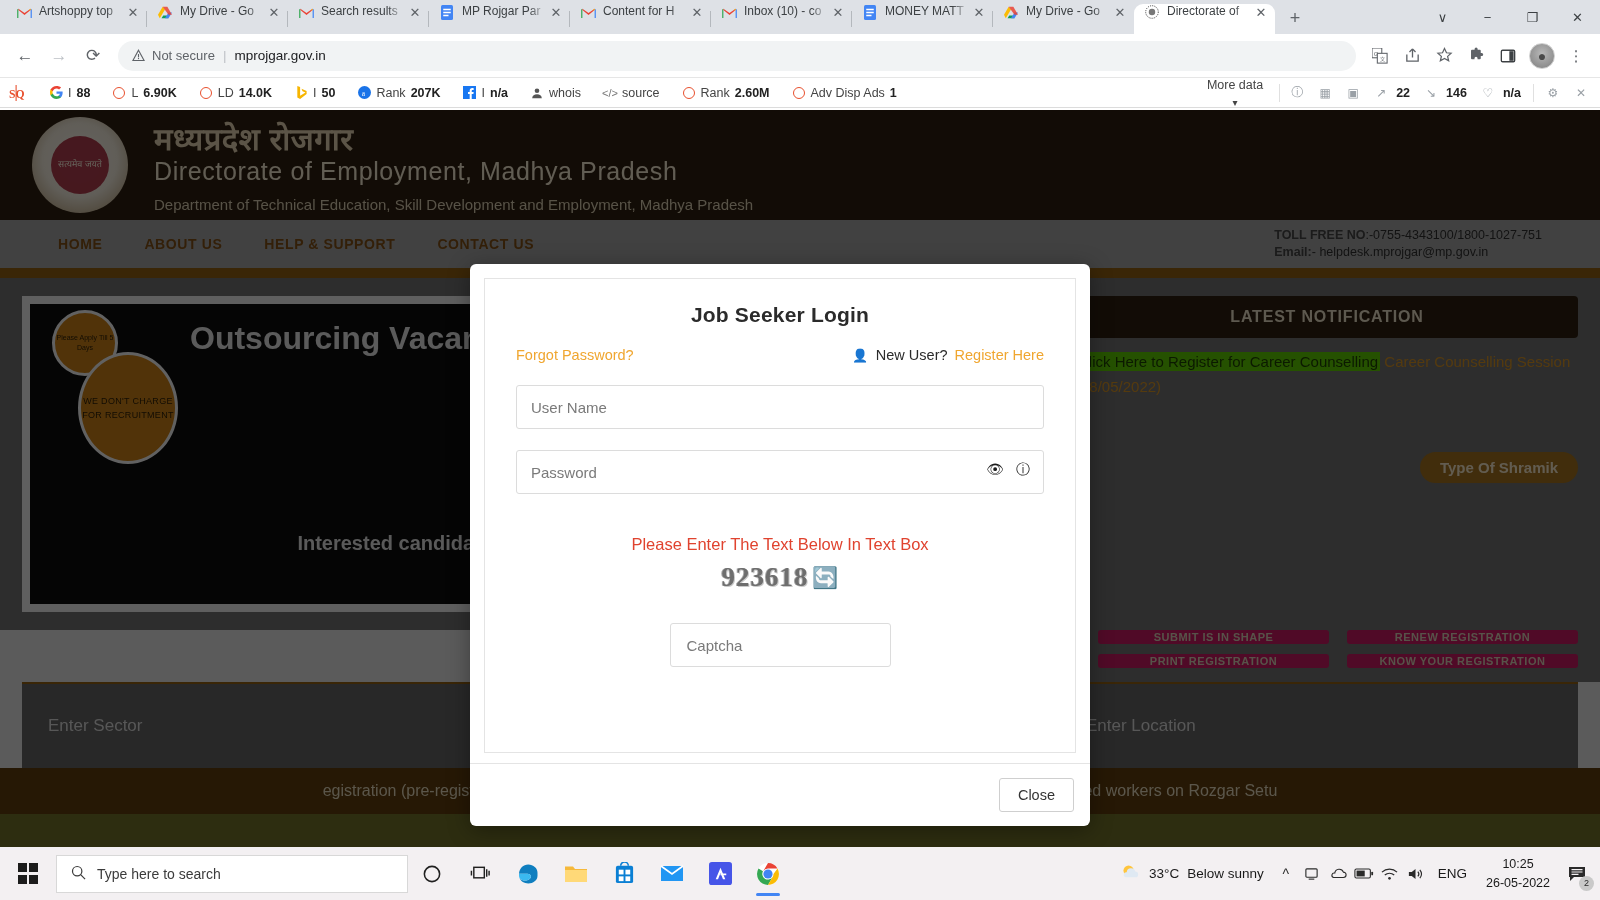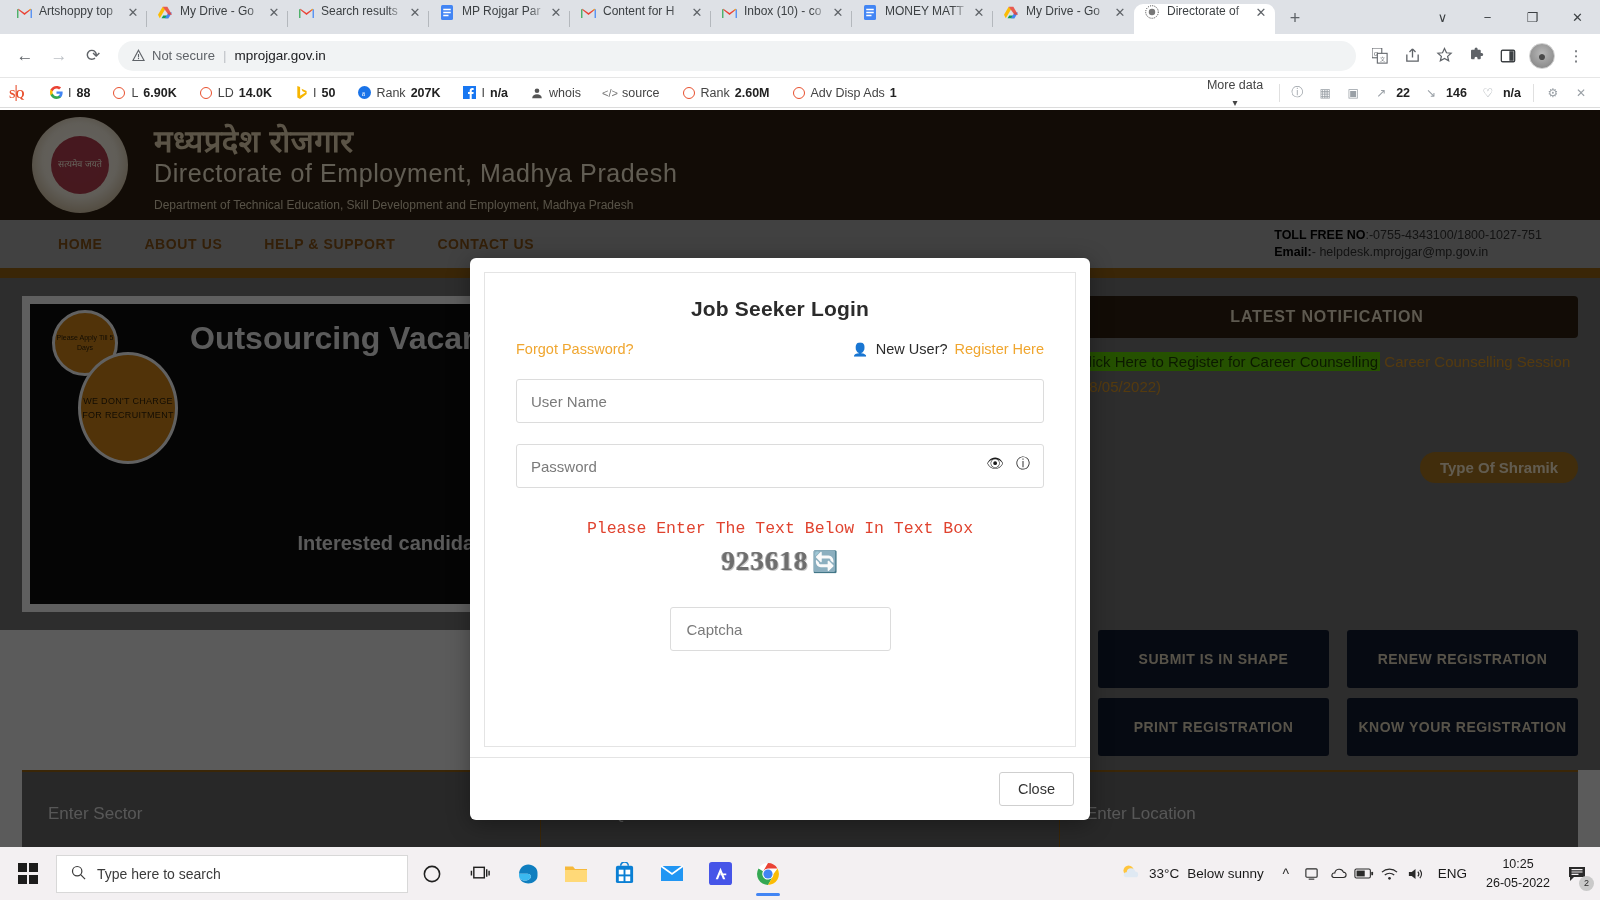--- a/index.html
+++ b/index.html
@@ -140,42 +140,42 @@
   }
   .emblem-inner {
     width: 58px; height: 58px; border-radius: 50%;
     background: #9b1b30; opacity: .85;
     display: flex; align-items: center; justify-content: center;
     color: #f0e6d2; font-size: 9px; text-align: center; line-height: 1.05;
   }
   .header-text { flex: 1 1 auto; }
   .site-title-hi { font-size: 31px; color: #d9c9a8; font-weight: bold; letter-spacing: .5px; }
   .site-title-en { font-size: 25px; color: #e8ddc6; letter-spacing: .6px; margin-top: -2px; }
-  .site-sub { font-size: 12px; color: #cfc3a8; margin-top: 10px; }
+  .site-sub { font-size: 15px; color: #cfc3a8; margin-top: 10px; }
   .logos-right { display: flex; align-items: center; gap: 22px; flex: none; }
   .logo-round {
     width: 78px; height: 78px; border-radius: 50%;
     background: radial-gradient(circle at 50% 40%, #ece4d2, #b8a57f 70%, #5c4f35);
     display: flex; align-items: center; justify-content: center;
     font-size: 8px; color: #3b2f18; text-align: center; line-height: 1.05; padding: 4px;
   }
   .logo-yash { font-size: 26px; color: #cbbf9e; font-weight: bold; letter-spacing: 1px; }
 
   .navrow {
     height: 48px; background: #9b9b9b; display: flex; align-items: center;
     padding: 0 58px; gap: 42px;
   }
   .navrow a {
     font-size: 14px; font-weight: bold; color: #7a4a12; letter-spacing: .6px;
     text-decoration: none;
   }
   .navrow .contactinfo {
     margin-left: auto; text-align: left; color: #2c2c2c; font-size: 12.5px; line-height: 1.35;
   }
-  .navrow .contactinfo b { color: #000000; }
+  .navrow .contactinfo b { color: #404040; }
 
   .accentbar { height: 10px; background: #8a5a10; }
 
   .content { display: flex; padding: 18px 22px; gap: 22px; background: #6b6b6b; }
   .banner {
     flex: 0 0 1032px; height: 316px; background: #e3e3e3; padding: 8px;
     position: relative;
   }
   .banner-in {
     width: 100%; height: 100%; background: #0d0d0d; position: relative; overflow: hidden;
@@ -211,22 +211,22 @@
     display: inline-block; background: #9a6a1c; color: #e9dcc0; font-weight: bold;
     font-size: 15px; padding: 7px 20px; border-radius: 16px; margin-top: 52px; float: right;
   }
 
   .btngrid {
     display: grid; grid-template-columns: 1fr 1fr; gap: 10px 18px;
     padding: 0 22px 14px 22px; background: #6b6b6b;
     margin-left: 1076px; width: 524px;
   }
   .gbtn {
-    background: #0f172a; color: #cfc5ad; text-align: center; font-weight: bold;
-    font-size: 14px; letter-spacing: .5px; padding: 21px 0; border-radius: 3px;
+    background: #be185d; color: #cfc5ad; text-align: center; font-weight: bold;
+    font-size: 11px; letter-spacing: .5px; padding: 1px 0; border-radius: 3px;
   }
 
   .searchrow {
     display: flex; background: #5f5f5f; border-top: 2px solid #8a5a10;
     margin: 0 22px;
   }
   .searchcell {
     flex: 1 1 0; padding: 32px 26px; font-size: 17px; color: #cfcfcf;
     border-right: 1px solid #8a5a10;
   }
@@ -241,21 +241,21 @@
     padding: 3px 9px; border-radius: 9px; margin: 0 8px;
   }
 
   .cards {
     background: #6a6a25; padding: 22px; display: flex; gap: 18px; justify-content: center;
   }
 
   
   .backdrop { position: absolute; inset: 0; background: rgba(0,0,0,0.0); }
   .modal {
-    position: absolute; left: 470px; top: 148px; width: 620px; height: 562px;
+    position: absolute; left: 470px; top: 154px; width: 620px; height: 562px;
     background: #fff; border-radius: 6px; box-shadow: 0 4px 22px rgba(0,0,0,.35);
     display: flex; flex-direction: column;
   }
   .modal-body { padding: 14px 14px 0 14px; flex: 1 1 auto; }
   .modal-inner { border: 1px solid #e4e4e4; padding: 24px 31px 30px 31px; height: 475px; }
   .m-title {
     text-align: center; font-size: 21px; font-weight: bold; color: #2b2b2b;
     margin-bottom: 20px; letter-spacing: .2px;
   }
   .m-links { display: flex; align-items: center; justify-content: space-between; margin-bottom: 22px; }
@@ -270,21 +270,21 @@
     background: #fff; outline: none; margin-bottom: 21px;
   }
   .m-input::placeholder { color: #7a7a7a; }
   .pw-wrap { position: relative; }
   .pw-icons {
     position: absolute; right: 14px; top: 12px; display: flex; gap: 12px; align-items: center;
   }
   .pw-icons span { color: #1a1a1a; font-size: 14px; line-height: 1; }
 
   .captcha-note {
-    text-align: center; color: #e0432f; font-size: 16.5px; margin-top: 10px; margin-bottom: 8px; font-family: Liberation Mono, monospace;
+    text-align: center; color: #e0432f; font-size: 16.5px; margin-top: 20px; margin-bottom: 8px;
   }
   .captcha-row { display: flex; align-items: center; justify-content: center; gap: 4px; margin-bottom: 30px; }
   .captcha-img {
     font-family: "Liberation Serif", serif; font-size: 27px; letter-spacing: 1px;
     color: #6e6e6e; text-shadow: 1px 1px 0 #c9c9c9, -1px 0 0 #a8a8a8;
     font-weight: bold;
   }
   .captcha-refresh { color: #3b6fd4; font-size: 21px; }
   .captcha-inp-wrap { display: flex; justify-content: center; margin-bottom: 26px; }
   .captcha-inp {

